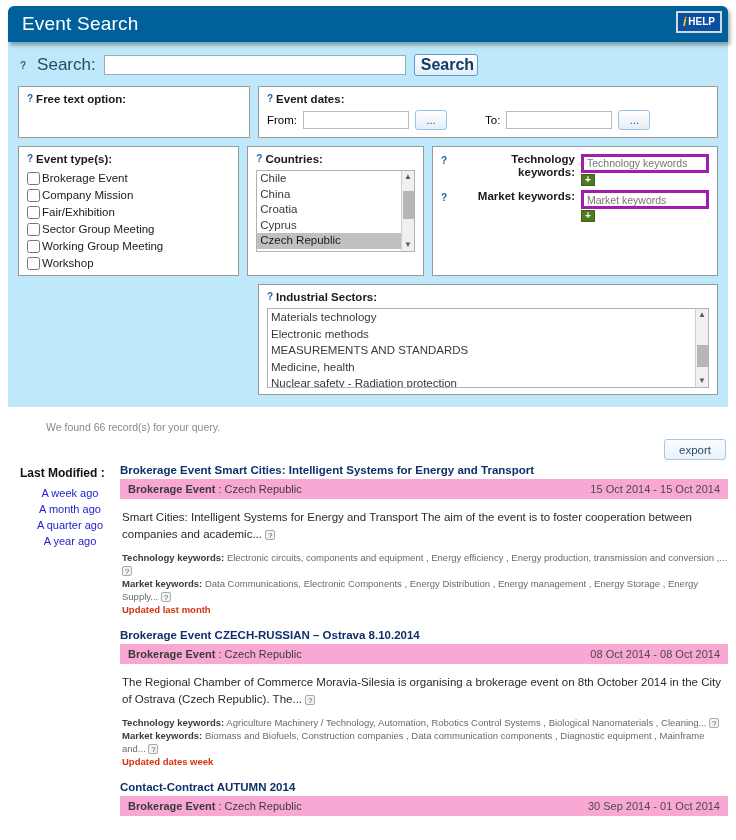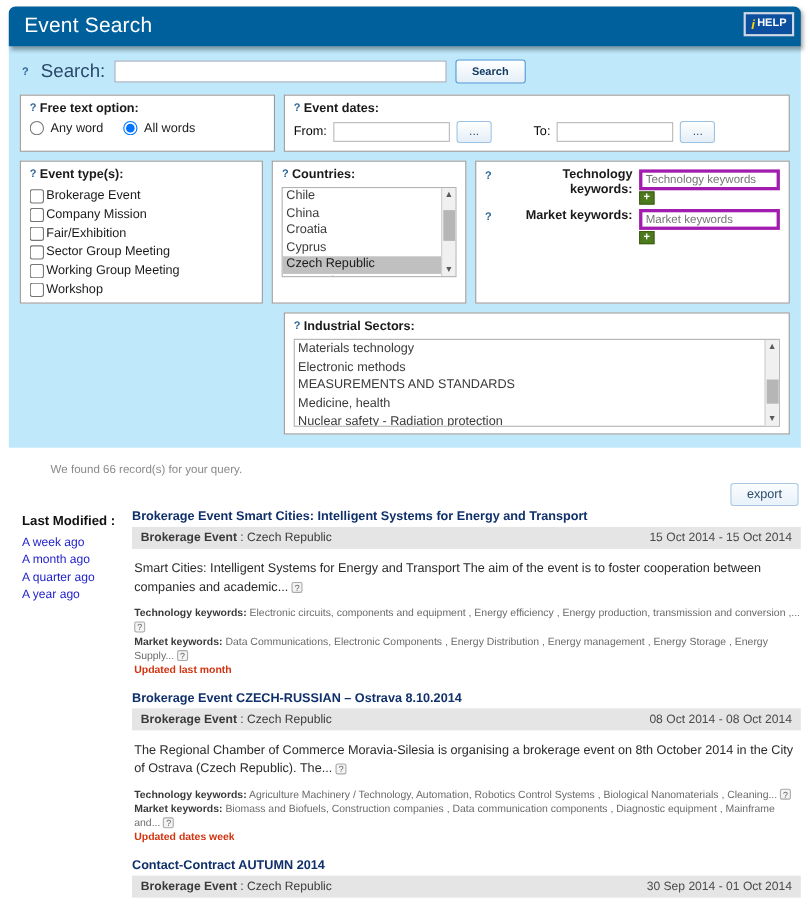--- a/index.html
+++ b/index.html
@@ -57,21 +57,21 @@
   #search-input {
     width: 302px; height: 20px;
     border: 1px solid #9ab; background: #fff;
     font-family: "Liberation Sans", sans-serif; font-size: 11px;
     padding: 0 4px;
   }
   #search-button {
     width: 64px; height: 22px;
     background: linear-gradient(#ffffff,#e4eef7);
     border: 1px solid #5b9bd5; border-radius: 3px;
-    color: #123a63; font-size: 10px; font-weight: bold;
+    color: #123a63; font-size: 16px; font-weight: bold;
     cursor: pointer;
   }
 
   .fieldset {
     background: #ffffff;
     border: 1px solid #9a9a9a;
     padding: 6px 8px;
   }
   .legend {
     font-size: 11.5px; font-weight: bold; color: #1a1a1a;
@@ -149,30 +149,30 @@
   #export-row { display: flex; justify-content: flex-end; padding: 6px 10px 0 0; }
   #export-btn {
     width: 62px; height: 21px; border: 1px solid #a9c7e2; border-radius: 3px;
     background: linear-gradient(#fbfdff,#e8f1fa); color: #2b4a6b;
     font-size: 11.5px; cursor: pointer;
   }
 
   #results-area { display: flex; padding: 4px 8px 0 8px; }
   #lastmod { width: 112px; padding-left: 12px; padding-top: 2px; }
   #lastmod-title { font-size: 12px; font-weight: bold; color: #111; margin-bottom: 5px; }
-  .lastmod-link { display: block; font-size: 11px; color: #2222cc; text-decoration: none; line-height: 16px; cursor: pointer; }
+  .lastmod-link { display: block; font-size: 11px; color: #2222cc; text-decoration: none; line-height: 16px; cursor: pointer; text-align: center; }
 
   #results-list { flex: 1; }
   .result { margin-bottom: 14px; }
   .res-title {
     font-size: 11.5px; font-weight: bold; color: #10306b;
     text-decoration: none; cursor: pointer; display: block; margin-bottom: 3px;
   }
   .res-bar {
-    background: #e5e5e5; display: flex; justify-content: space-between; align-items: center;
+    background: #f9a8d4; display: flex; justify-content: space-between; align-items: center;
     padding: 4px 8px; font-size: 11px; color: #4a4a4a;
   }
   .res-bar .type { font-weight: bold; color: #3a3a3a; }
   .res-bar .type .sep { font-weight: normal; }
   .res-desc { font-size: 11.5px; color: #2a2a2a; line-height: 17px; padding: 10px 2px 8px 2px; }
   .res-kw { font-size: 9.5px; color: #6a6a6a; line-height: 13px; padding-left: 2px; }
   .res-kw b { color: #3a3a3a; }
   .res-updated { font-size: 9.5px; font-weight: bold; color: #d3320f; padding-left: 2px; margin-top: 1px; }
   .qsm {
     display: inline-block; width: 10px; height: 10px; line-height: 10px;
@@ -202,26 +202,20 @@
     <input id="search-input" type="text" value="" style="">
     <button id="search-button">Search</button>
   </div>
 
   <div class="row" id="row1">
 
     <div class="fieldset" id="freetext-box">
       <div class="legend">
         <span class="q">?</span>
         <span>Free text option:</span>
-      </div>
-      <div class="radio-line">
-        <input type="radio" name="ft" style="">
-        <span class="lbl">Any word</span>
-        <input type="radio" name="ft" checked="" style="">
-        <span class="lbl">All words</span>
       </div>
     </div>
 
     <div class="fieldset" id="dates-box">
       <div class="legend">
         <span class="q">?</span>
         <span>Event dates:</span>
       </div>
       <div id="dates-fields">
         <span>From:</span>

